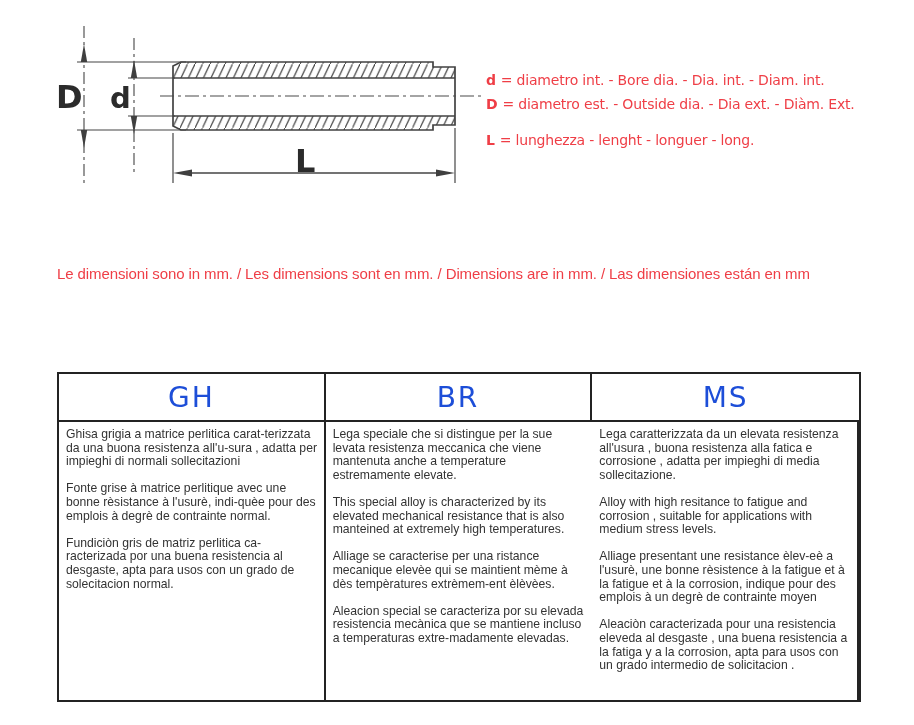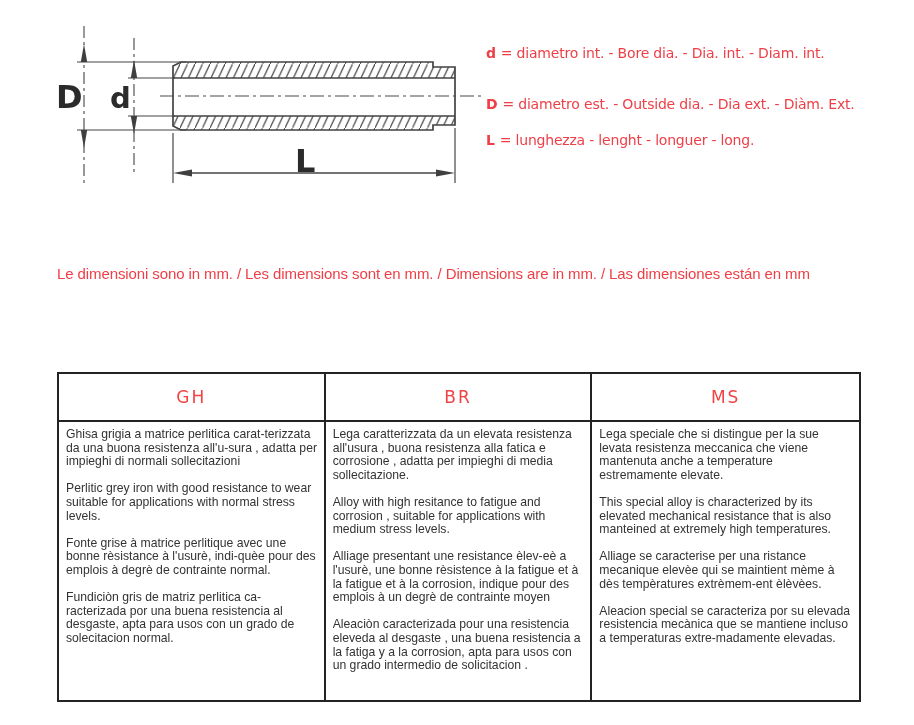--- a/index.html
+++ b/index.html
@@ -6,35 +6,35 @@
   #page{position:relative;width:914px;height:725px;background:#ffffff;overflow:hidden;
         font-family:"DejaVu Sans",sans-serif;}
 
   
   #drawing{position:absolute;left:45px;top:8px;width:445px;height:202px;}
 
   
   .legend-line{position:absolute;left:486px;white-space:nowrap;
                font-size:14px;letter-spacing:-0.2px;color:#ef3e46;}
   .legend-line .key{font-weight:bold;margin-right:5px;}
-  #lg1{top:45px;} #lg2{top:96px;} #lg3{top:132px;}
+  #lg1{top:72px;} #lg2{top:96px;} #lg3{top:132px;}
 
   
   #dim-note{position:absolute;left:57px;top:229px;width:820px;white-space:nowrap;
             font-family:"Liberation Sans",sans-serif;font-size:15px;
             letter-spacing:-0.1px;color:#ef3e46;margin-top:36px;}
 
   
   #spec-table{position:absolute;left:57px;top:372px;width:800px;
               display:grid;grid-template-columns:1fr 1fr 1fr;
               grid-template-rows:48px 278px;
               border:2px solid #232323;background:#fff;}
   .th{border-right:2px solid #232323;border-bottom:2px solid #232323;
       display:flex;align-items:center;justify-content:center;
-      font-size:17px;font-weight:500;letter-spacing:2px;color:#ef4444;}
+      font-size:28px;font-weight:500;letter-spacing:2px;color:#1d4ed8;}
   .td{border-right:2px solid #232323;
       padding:6px 5px 4px 7px;
       font-family:"Liberation Sans",sans-serif;
       font-size:12.2px;line-height:13.6px;color:#333;}
   .last{border-right:none;}
   .td p{margin:0 0 13.6px 0;}
 </style>
 </head>
 <body>
 
@@ -101,31 +101,30 @@
 
   <div id="dim-note">Le dimensioni sono in mm. / Les dimensions sont en mm. / Dimensions are in mm. / Las dimensiones están en mm</div>
 
   <div id="spec-table">
     <div class="th">GH</div>
     <div class="th">BR</div>
     <div class="th last">MS</div>
 
     <div class="td">
       <p>Ghisa grigia a matrice perlitica carat-terizzata da una buona resistenza all'u-sura , adatta per impieghi di normali sollecitazioni</p>
-      <p>Perlitic grey iron with good resistance to wear suitable for applications with normal stress levels.</p>
       <p>Fonte grise à matrice perlitique avec une bonne rèsistance à l'usurè, indi-quèe pour des emplois à degrè de contrainte normal.</p>
       <p>Fundiciòn gris de matriz perlitica ca-racterizada por una buena resistencia al desgaste, apta para usos con un grado de solecitacion normal.</p>
+    </div>
+    <div class="td last">
+      <p>Lega speciale che si distingue per la sue levata resistenza meccanica che viene mantenuta anche a temperature estremamente elevate.</p>
+      <p>This special alloy is characterized by its elevated mechanical resistance that is also manteined at extremely high temperatures.</p>
+      <p>Alliage se caracterise per una ristance mecanique elevèe qui se maintient mème à dès tempèratures extrèmem-ent èlèvèes.</p>
+      <p>Aleacion special se caracteriza por su elevada resistencia mecànica que se mantiene incluso a temperaturas extre-madamente elevadas.</p>
     </div>
     <div class="td">
       <p>Lega caratterizzata da un elevata resistenza all'usura , buona resistenza alla fatica e corrosione , adatta per impieghi di media sollecitazione.</p>
       <p>Alloy with high resitance to fatigue and corrosion , suitable for applications with medium stress levels.</p>
       <p>Alliage presentant une resistance èlev-eè a l'usurè, une bonne rèsistence à la fatigue et à la fatigue et à la corrosion, indique pour des emplois à un degrè de contrainte moyen</p>
       <p>Aleaciòn caracterizada pour una resistencia eleveda al desgaste , una buena resistencia a la fatiga y a la corrosion, apta para usos con un grado intermedio de solicitacion .</p>
     </div>
-    <div class="td last">
-      <p>Lega speciale che si distingue per la sue levata resistenza meccanica che viene mantenuta anche a temperature estremamente elevate.</p>
-      <p>This special alloy is characterized by its elevated mechanical resistance that is also manteined at extremely high temperatures.</p>
-      <p>Alliage se caracterise per una ristance mecanique elevèe qui se maintient mème à dès tempèratures extrèmem-ent èlèvèes.</p>
-      <p>Aleacion special se caracteriza por su elevada resistencia mecànica que se mantiene incluso a temperaturas extre-madamente elevadas.</p>
-    </div>
   </div>
 
 </div>
 
 </body></html>

